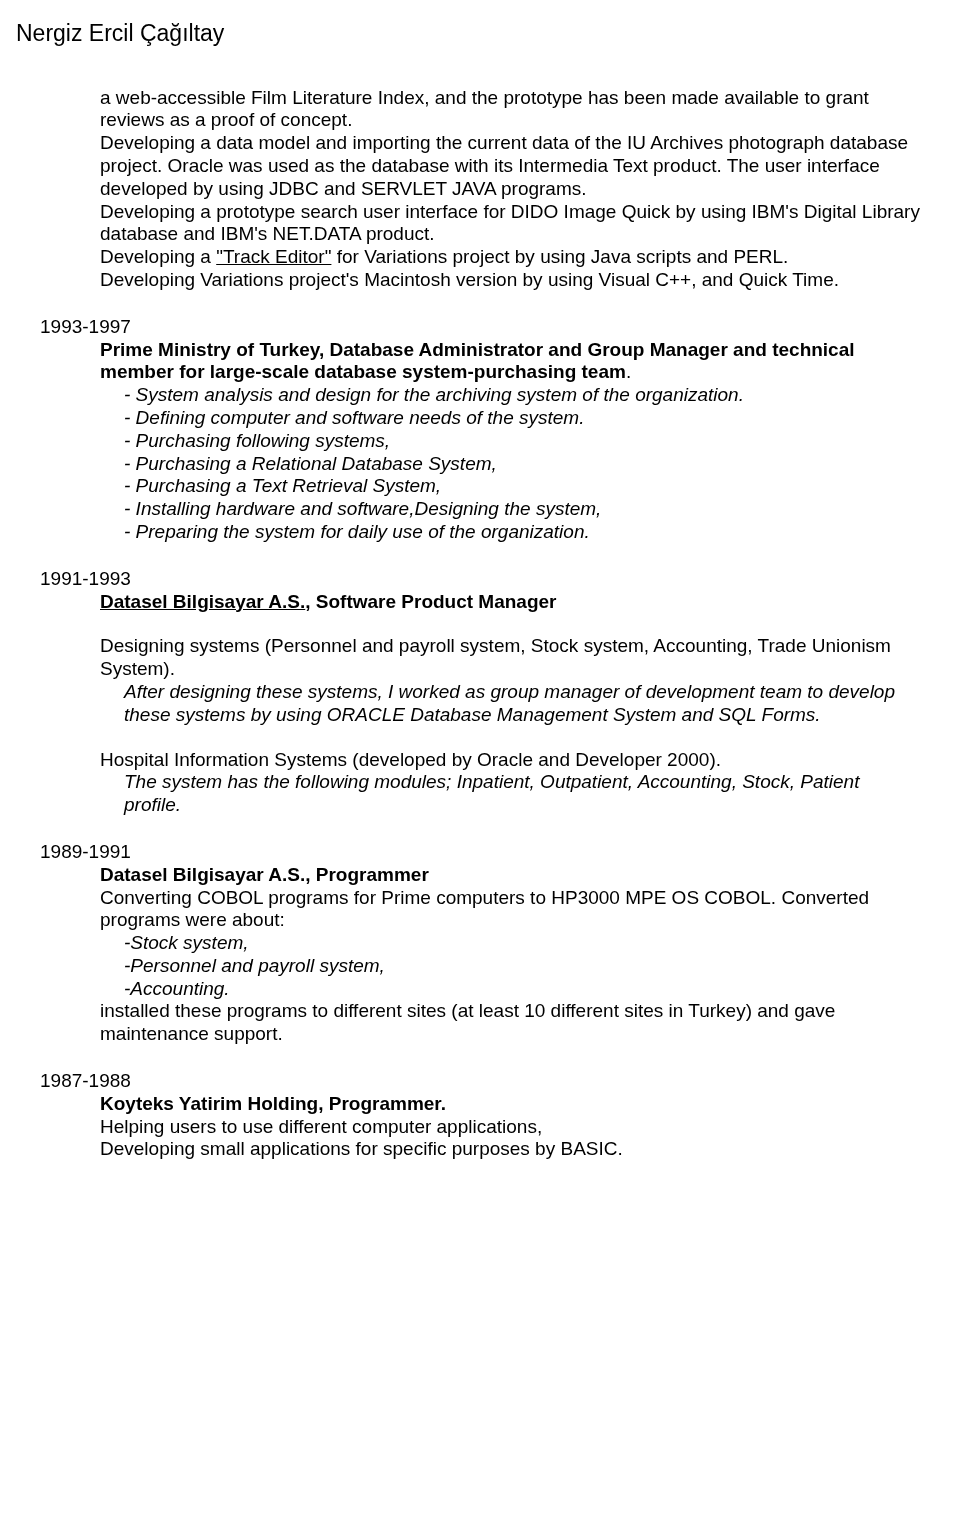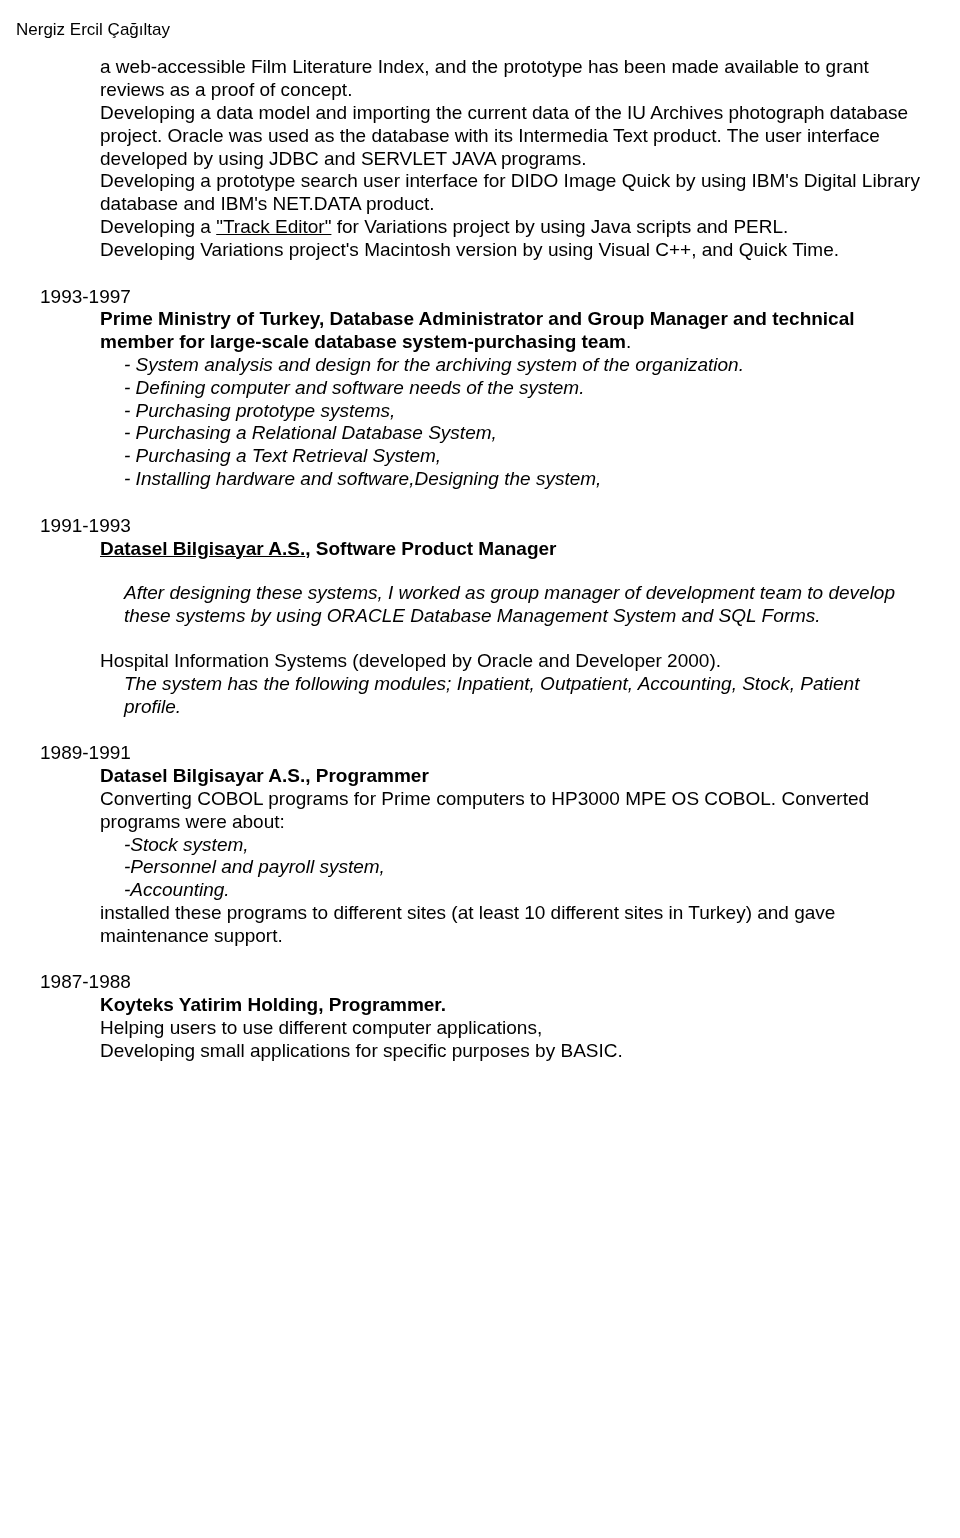--- a/index.html
+++ b/index.html
@@ -7,22 +7,22 @@
     font-size: 19px;
     line-height: 1.2;
     color: #000;
     margin: 0;
     padding: 20px 40px 40px 40px;
     background: #fff;
     width: 960px;
     box-sizing: border-box;
   }
   .header-name {
-    font-size: 17px;
-    margin-bottom: 16px;
+    font-size: 23px;
+    margin-bottom: 39px;
     margin-left: -24px;
   }
   .content {
     margin-left: 60px;
   }
   .year {
     margin-left: -60px;
     margin-top: 24px;
   }
   .bold { font-weight: bold; }
@@ -41,28 +41,30 @@
   <p>a web-accessible Film Literature Index, and the prototype has been made available to grant reviews as a proof of concept.</p>
   <p>Developing a data model and importing the current data of the IU Archives photograph database project. Oracle was used as the database with its Intermedia Text product. The user interface developed by using JDBC and SERVLET JAVA programs.</p>
   <p>Developing a prototype search user interface for DIDO Image Quick by using IBM's Digital Library database and IBM's NET.DATA product.</p>
   <p><span>Developing a </span><span class="underline">"Track Editor"</span><span> for Variations project by using Java scripts and PERL.</span></p>
   <p>Developing Variations project's Macintosh version by using Visual C++, and Quick Time.</p>
 
   <div class="year">1993-1997</div>
   <p><span class="bold">Prime Ministry of Turkey, Database Administrator and Group Manager and technical member for large-scale database system-purchasing team</span><span>.</span></p>
   <p class="italic">- System analysis and design for the archiving system of the organization.</p>
   <p class="italic">- Defining computer and software needs of the system.</p>
-  <p class="italic">- Purchasing prototype systems,</p>
+  <p class="italic">- Purchasing following systems,</p>
   <p class="italic">- Purchasing a Relational Database System,</p>
   <p class="italic">- Purchasing a Text Retrieval System,</p>
   <p class="italic">- Installing hardware and software,Designing the system,</p>
+  <p class="italic">- Preparing the system for daily use of the organization.</p>
 
   <div class="year">1991-1993</div>
   <p class="bold"><span class="underline">Datasel Bilgisayar A.S.</span><span>, Software Product Manager</span></p>
   <div class="gap"></div>
+  <p>Designing systems (Personnel and payroll system, Stock system, Accounting, Trade Unionism System).</p>
   <p class="italic">After designing these systems, I worked as group manager of development team to develop these systems by using ORACLE Database Management System and SQL Forms.</p>
   <div class="gap"></div>
   <p>Hospital Information Systems (developed by Oracle and Developer 2000).</p>
   <p class="italic">The system has the following modules; Inpatient, Outpatient, Accounting, Stock, Patient profile.</p>
 
   <div class="year">1989-1991</div>
   <p class="bold">Datasel Bilgisayar A.S., Programmer</p>
   <p>Converting COBOL programs for Prime computers to HP3000 MPE OS COBOL. Converted programs were about:</p>
   <p class="italic">-Stock system,</p>
   <p class="italic">-Personnel and payroll system,</p>

